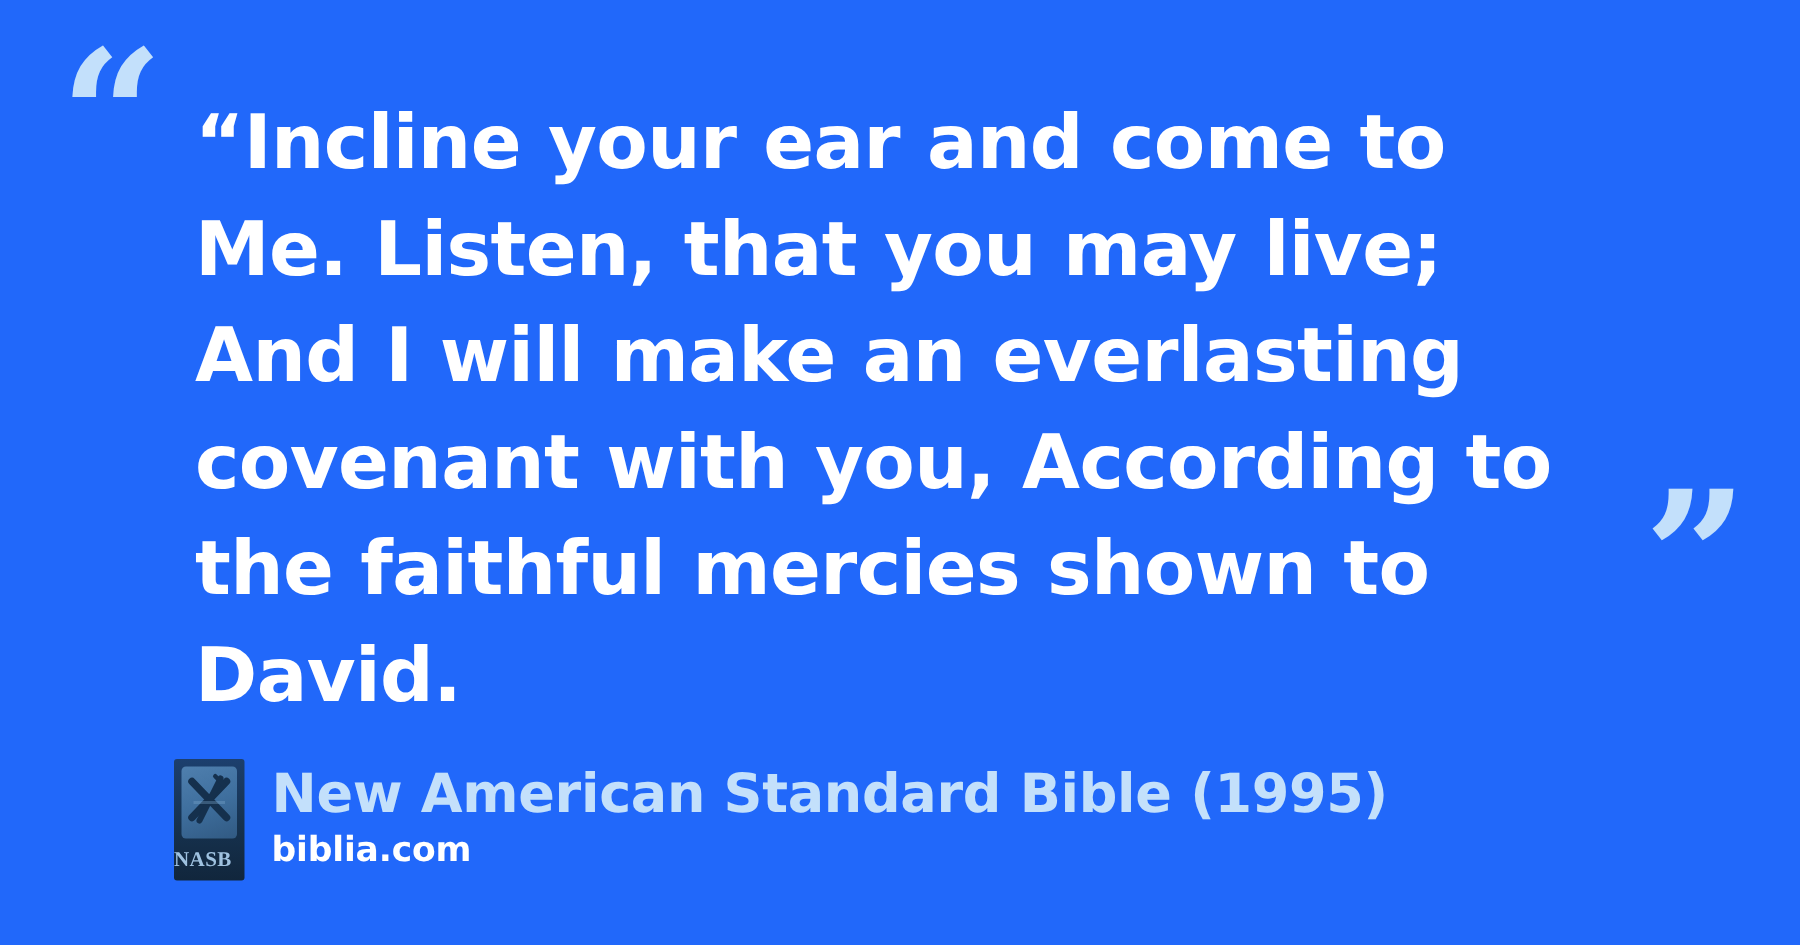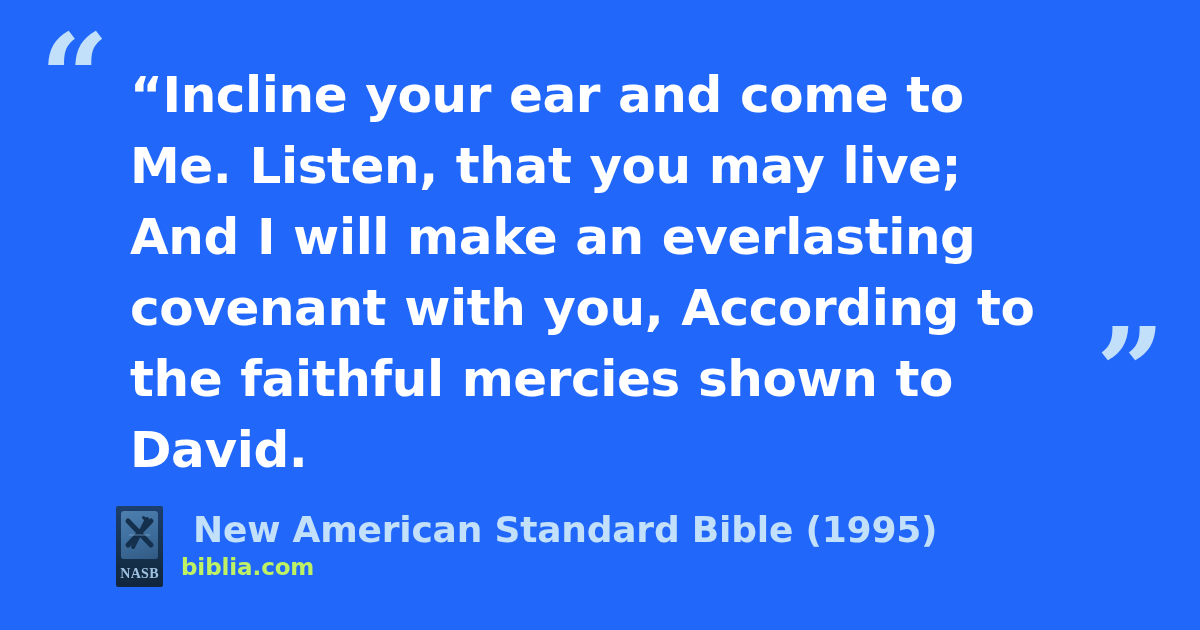--- a/index.html
+++ b/index.html
@@ -90,45 +90,43 @@
     left: 5px;
     top: 5px;
     width: 37px;
     height: 48px;
   }
   #logo .logo-word {
     position: absolute;
     left: 0;
     bottom: 6px;
     width: 47px;
-    text-align: center;
     color: #9fc2e0;
     font-family: "Liberation Serif", serif;
     font-weight: 700;
     font-size: 14px;
     letter-spacing: 0.3px;
     line-height: 1;
   }
 
   #attr-text {
     margin-left: 18px;
     padding-top: 2px;
   }
   #attr-title {
     color: #c3e0fb;
     font-family: "DejaVu Sans", "Liberation Sans", sans-serif;
     font-weight: 700;
     font-size: 36px;
     line-height: 44px;
     letter-spacing: -0.2px;
     white-space: nowrap;
-    margin-left: 12px;
   }
   #attr-site {
-    color: #bef264;
+    color: #ffffff;
     font-family: "DejaVu Sans", "Liberation Sans", sans-serif;
     font-weight: 700;
     font-size: 23px;
     line-height: 30px;
     letter-spacing: -0.1px;
     white-space: nowrap;
   }
 </style>
 </head>
 <body>

